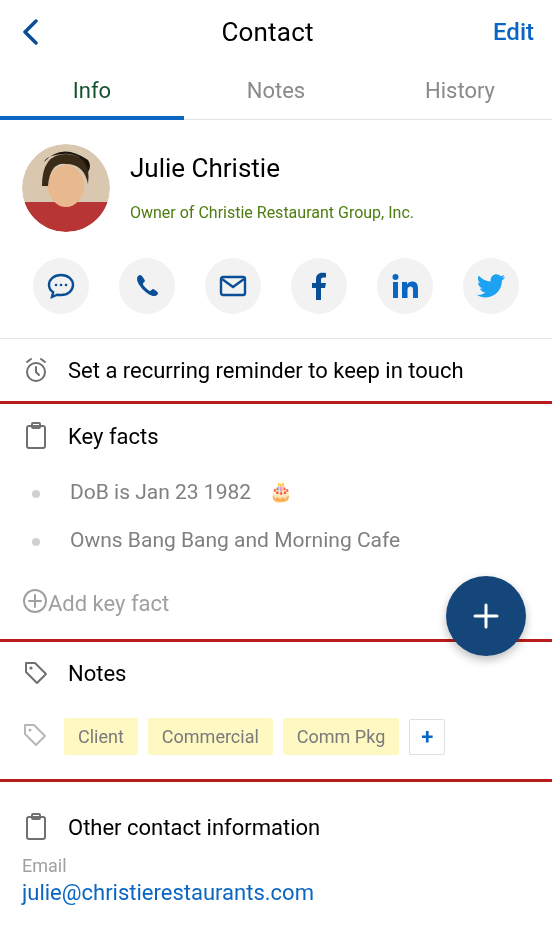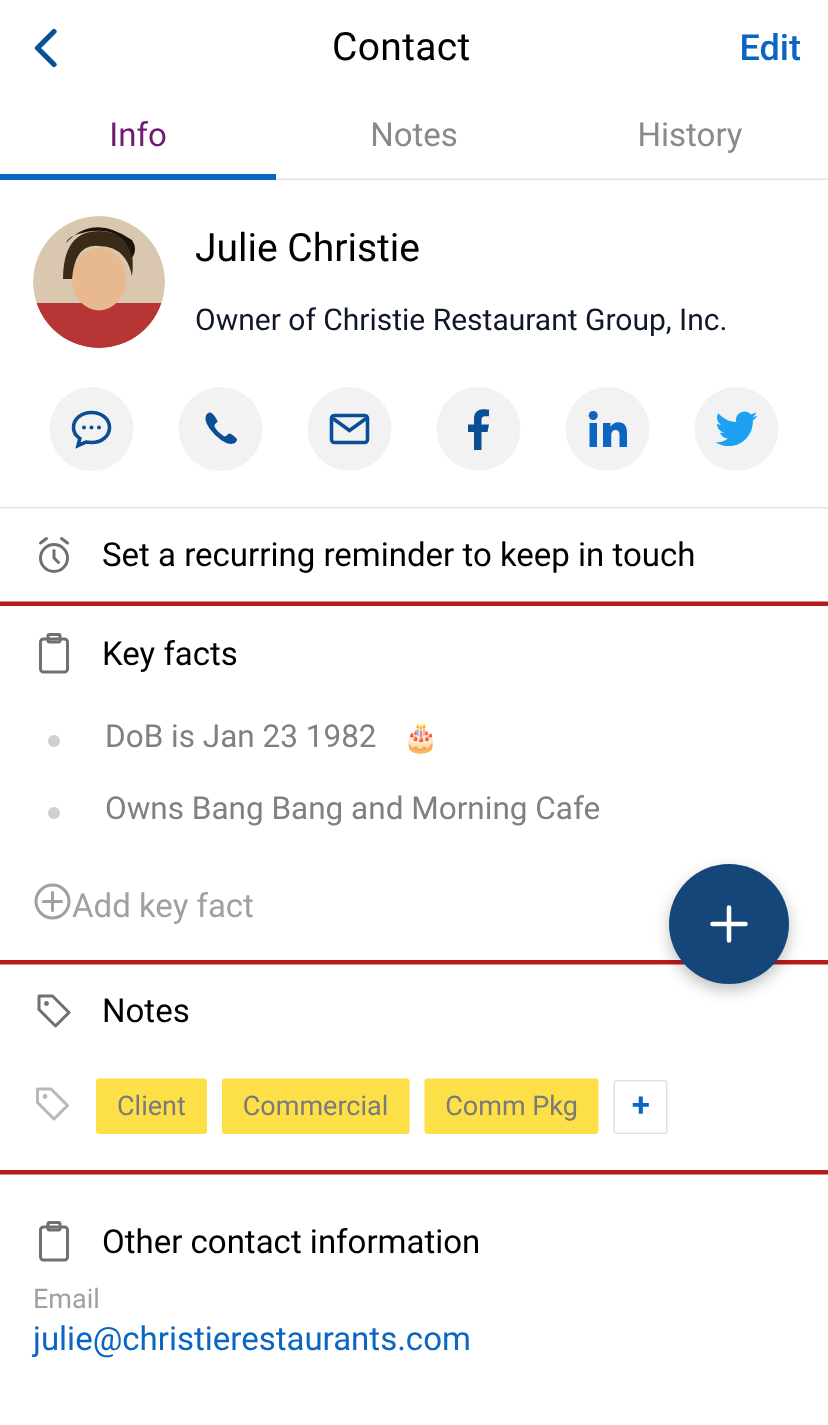--- a/index.html
+++ b/index.html
@@ -3,39 +3,39 @@
 <meta charset="utf-8">
 <style>
   *{box-sizing:border-box;margin:0;padding:0;}
   html,body{width:552px;height:950px;font-family:-apple-system,BlinkMacSystemFont,"Segoe UI",Roboto,Helvetica,Arial,sans-serif;background:#fff;color:#000;overflow:hidden;}
   .header{height:64px;display:flex;align-items:center;justify-content:space-between;padding:0 18px;}
   .back-btn{width:24px;height:24px;display:flex;align-items:center;justify-content:center;cursor:pointer;}
   .title{font-size:26px;font-weight:400;letter-spacing:.2px;}
   .edit-btn{color:#0a66c2;font-size:24px;font-weight:500;cursor:pointer;}
   .tabs{display:flex;border-bottom:1px solid #e4e4e4;}
   .tab{flex:1;text-align:center;padding:14px 0 16px;font-size:22px;color:#8a8a8a;cursor:pointer;position:relative;}
-  .tab.active{color:#701a75;}
+  .tab.active{color:#14532d;}
   .tab.active::after{content:"";position:absolute;left:0;right:0;bottom:-1px;height:4px;background:#0a66c2;}
   .profile{display:flex;align-items:center;padding:24px 22px 18px;}
   .avatar{width:88px;height:88px;border-radius:50%;overflow:hidden;flex-shrink:0;margin-right:20px;position:relative;}
   .avatar svg{display:block;}
   .name{font-size:26px;font-weight:400;margin-bottom:20px;}
-  .subtitle{font-size:20px;color:#0f172a;line-height:1.25;}
+  .subtitle{font-size:16px;color:#4d7c0f;line-height:1.25;}
   .actions{display:flex;justify-content:space-around;padding:8px 18px 24px;border-bottom:1px solid #e4e4e4;}
   .action{width:56px;height:56px;border-radius:50%;background:#f2f2f2;display:flex;align-items:center;justify-content:center;cursor:pointer;}
   .section{border-bottom:3px solid #b91c1c;}
   .row{display:flex;align-items:center;padding:18px 22px;font-size:22px;}
   .row .ic{width:28px;display:flex;align-items:center;justify-content:center;margin-right:18px;flex-shrink:0;}
   .kf-list{padding:0 22px 10px 22px;}
   .kf-item{display:flex;align-items:flex-start;padding:12px 0;font-size:21px;color:#808080;gap:10px;}
   .bullet{width:8px;height:8px;border-radius:50%;background:#d0d0d0;margin:10px 20px 0 10px;flex-shrink:0;}
   .cake{margin-left:8px;color:#C2185B;font-size:19px;}
   .add-kf{display:flex;align-items:center;padding:14px 22px 20px;color:#a0a0a0;font-size:22px;}
   .tags-row{display:flex;align-items:center;padding:14px 22px 24px;flex-wrap:wrap;gap:10px;}
-  .tag-chip{background:#fde047;color:#7a7a7a;padding:8px 14px;font-size:18px;border-radius:2px;}
+  .tag-chip{background:#fef9c3;color:#7a7a7a;padding:8px 14px;font-size:18px;border-radius:2px;}
   .tag-add{width:36px;height:36px;display:flex;align-items:center;justify-content:center;border:1px solid #e0e0e0;color:#0a66c2;font-size:22px;font-weight:600;cursor:pointer;border-radius:2px;}
   .other{padding:18px 22px 0;}
   .oc-head{display:flex;align-items:center;font-size:22px;margin-bottom:14px;margin-top:13px;}
   .oc-head .ic{width:28px;display:flex;align-items:center;justify-content:center;margin-right:18px;}
   .email-label{font-size:18px;color:#a0a0a0;margin-bottom:4px;}
   .email-val{font-size:22px;color:#0a66c2;}
   .fab{position:absolute;right:26px;bottom:26px;width:80px;height:80px;border-radius:50%;background:#14467a;display:flex;align-items:center;justify-content:center;box-shadow:0 4px 10px rgba(0,0,0,.25);cursor:pointer;}
   .container{position:relative;width:552px;height:682px;}
 </style>
 </head>

